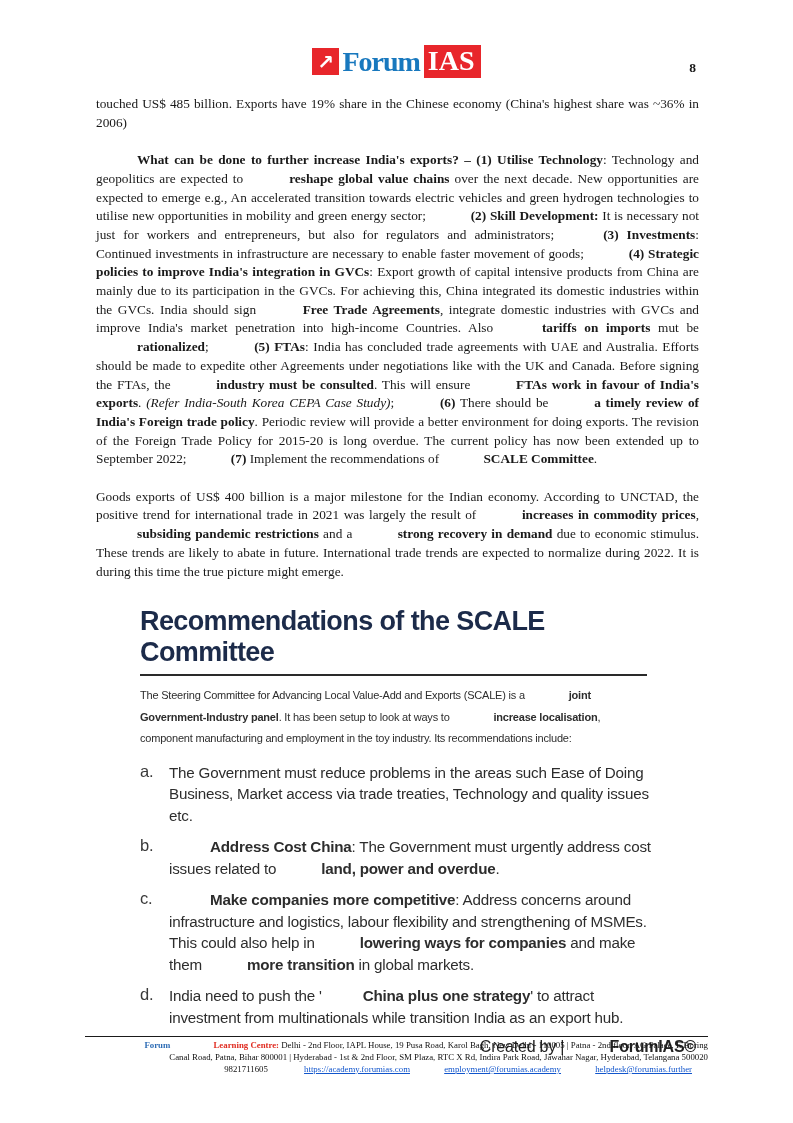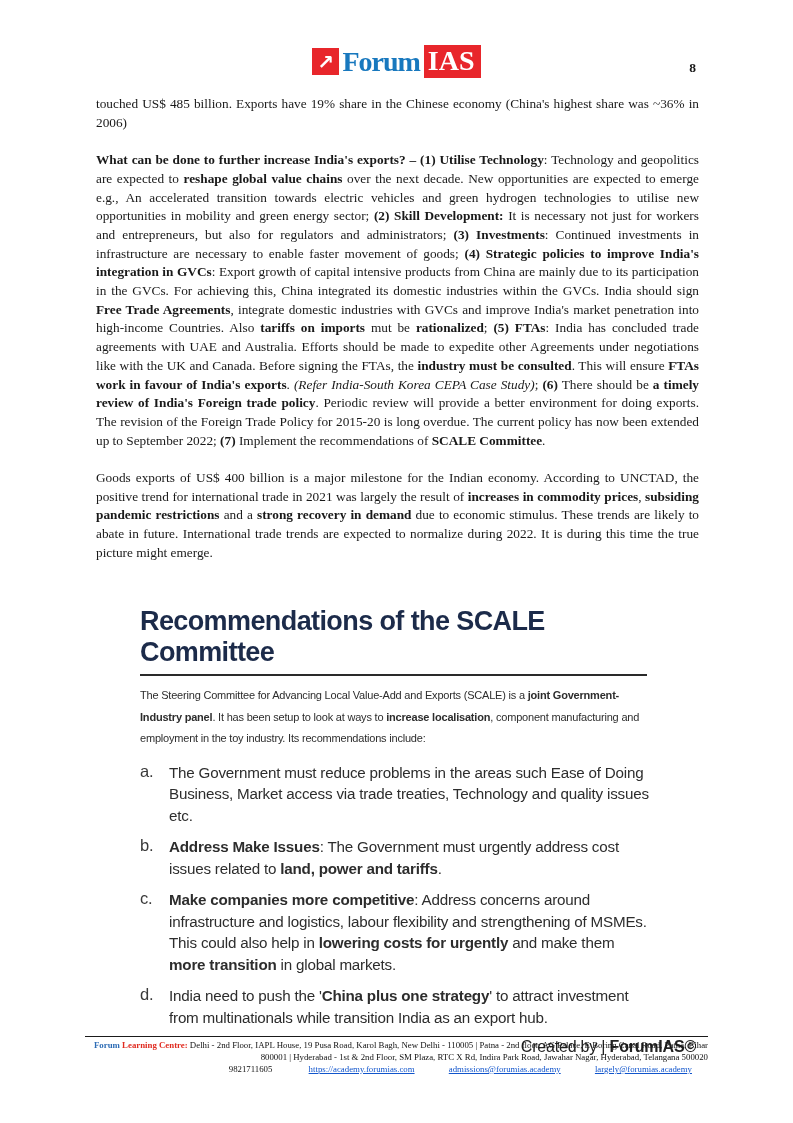--- a/index.html
+++ b/index.html
@@ -10,21 +10,21 @@
   .logo-arrow{width:27px;height:27px;background:#e8262b;color:#ffffff;display:flex;align-items:center;
               justify-content:center;font-size:20px;font-weight:bold;font-family:"DejaVu Sans",sans-serif;}
   .logo-forum{color:#1878be;font-weight:bold;font-size:28px;letter-spacing:-1px;margin-left:3px;line-height:1;}
   .logo-ias{background:#e8262b;color:#ffffff;font-weight:bold;font-size:28px;line-height:1;
             padding:2px 6px 3px 4px;margin-left:4px;}
   .page-num{position:absolute;top:60px;right:97px;font-size:13.5px;font-weight:bold;}
   
   .content{position:absolute;left:96px;top:95px;width:603px;font-size:13.3px;line-height:18.7px;
            text-align:justify;}
   .content p{margin:0 0 18.7px 0;}
-  .b{font-weight:bold;}
+  .b{font-weight:bold;margin-left:41px;}
   .i{font-style:italic;}
   
   .scale{position:absolute;left:140px;top:606px;width:556px;font-family:"Liberation Sans",sans-serif;
          color:#2d2d2d;letter-spacing:-0.2px;}
   .scale-title{font-size:27px;font-weight:bold;color:#1c2b4a;letter-spacing:-0.6px;line-height:1.15;width:507px;}
   .scale-hr{border:none;border-top:2px solid #2a2a2a;margin:6px 0 9px 0;width:507px;}
   .scale-intro{font-size:11px;line-height:21.5px;width:507px;}
   .scale-list{margin-top:12px;}
   .scale-item{display:flex;margin-bottom:10px;width:512px;}
   .scale-marker{width:29px;flex-shrink:0;font-size:16.5px;color:#3a3a3a;}
@@ -59,37 +59,37 @@
     <div class="scale-title">Recommendations of the SCALE Committee</div>
     <hr class="scale-hr">
     <div class="scale-intro"><span>The Steering Committee for Advancing Local Value-Add and Exports (SCALE) is a </span><span class="b">joint Government-Industry panel</span><span>. It has been setup to look at ways to </span><span class="b">increase localisation</span><span>, component manufacturing and employment in the toy industry.  Its recommendations include:</span></div>
     <div class="scale-list">
       <div class="scale-item">
         <span class="scale-marker">a.</span>
         <span class="scale-item-text"><span>The Government must reduce problems in the areas such Ease of Doing Business, Market access via trade treaties, Technology and quality issues etc.</span></span>
       </div>
       <div class="scale-item">
         <span class="scale-marker">b.</span>
-        <span class="scale-item-text"><span class="b">Address Make Issues</span><span>: The Government must urgently address cost issues related to </span><span class="b">land, power and tariffs</span><span>.</span></span>
+        <span class="scale-item-text"><span class="b">Address Cost China</span><span>: The Government must urgently address cost issues related to </span><span class="b">land, power and overdue</span><span>.</span></span>
       </div>
       <div class="scale-item">
         <span class="scale-marker">c.</span>
-        <span class="scale-item-text"><span class="b">Make companies more competitive</span><span>: Address concerns around infrastructure and logistics, labour flexibility and strengthening of MSMEs. This could also help in </span><span class="b">lowering costs for urgently</span><span> and make them </span><span class="b">more transition</span><span> in global markets.</span></span>
+        <span class="scale-item-text"><span class="b">Make companies more competitive</span><span>: Address concerns around infrastructure and logistics, labour flexibility and strengthening of MSMEs. This could also help in </span><span class="b">lowering ways for companies</span><span> and make them </span><span class="b">more transition</span><span> in global markets.</span></span>
       </div>
       <div class="scale-item">
         <span class="scale-marker">d.</span>
         <span class="scale-item-text"><span>India need to push the '</span><span class="b">China plus one strategy</span><span>' to attract investment from multinationals while transition India as an export hub.</span></span>
       </div>
     </div>
     <div class="scale-credit"><span>Created by | </span><span class="b">ForumIAS©</span></div>
   </div>
 
   <div class="footer">
     <div><span class="b" style="color: rgb(45, 108, 181);">Forum</span><span class="b" style="color: rgb(224, 43, 32);"> Learning Centre:</span><span> Delhi - 2nd Floor, IAPL House, 19 Pusa Road, Karol Bagh, New Delhi - 110005 | Patna - 2nd floor, AG Palace, E Boring Canal Road, Patna, Bihar 800001 | Hyderabad - 1st &amp; 2nd Floor, SM Plaza, RTC X Rd, Indira Park Road, Jawahar Nagar, Hyderabad, Telangana 500020</span></div>
     <div class="footer-links">
       <span class="footer-phone">9821711605</span>
       <a>https://academy.forumias.com</a>
-      <a>admissions@forumias.academy</a>
-      <a>largely@forumias.academy</a>
+      <a>employment@forumias.academy</a>
+      <a>helpdesk@forumias.further</a>
     </div>
   </div>
 
 </div>
 
 </body></html>

